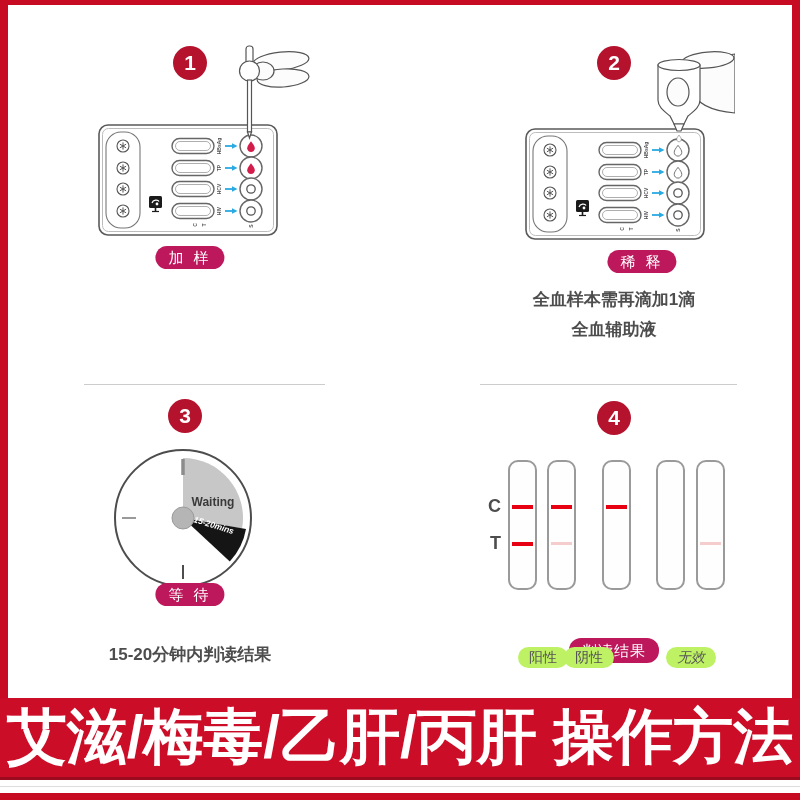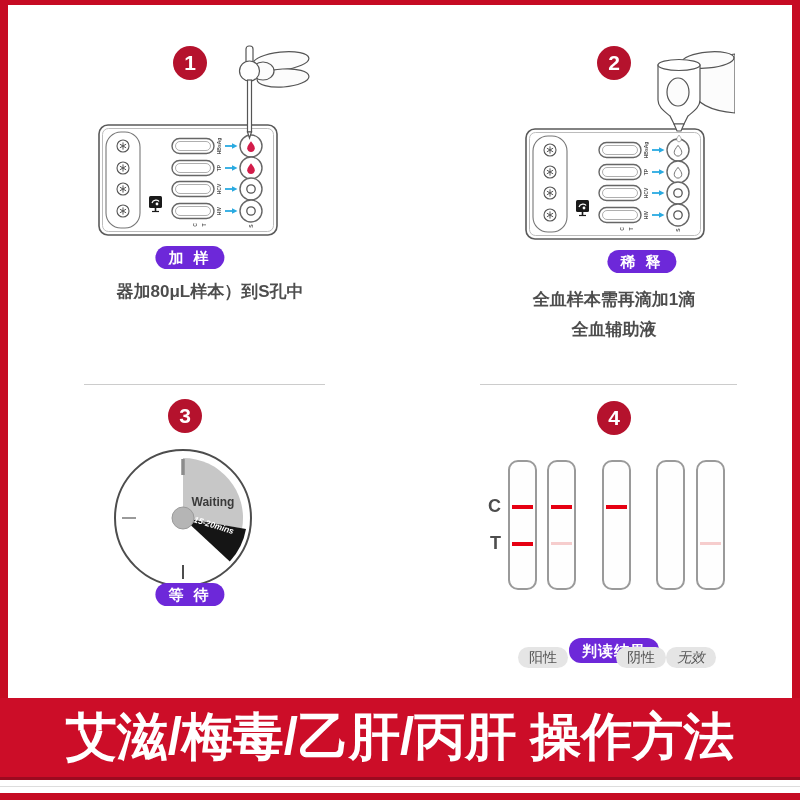--- a/index.html
+++ b/index.html
@@ -6,23 +6,23 @@
   .page{position:relative;width:800px;height:800px;background:#fff;overflow:hidden;
         font-family:"Liberation Sans","DejaVu Sans",sans-serif;}
   
   .frame-top{position:absolute;left:0;top:0;width:800px;height:5px;background:#c60b23;}
   .frame-left{position:absolute;left:0;top:0;width:8px;height:698px;background:#c60b23;}
   .frame-right{position:absolute;right:0;top:0;width:8px;height:698px;background:#c60b23;}
   
   .numbadge{position:absolute;width:34px;height:34px;border-radius:50%;background:#b5122d;
             color:#fff;font-size:21px;font-weight:bold;text-align:center;line-height:34px;}
   
-  .pill{position:absolute;transform:translateX(-50%);background:#6d28d9;color:#fff;
+  .pill{position:absolute;transform:translateX(-50%);background:#be185d;color:#fff;
         border-radius:12px;height:23px;line-height:23px;padding:0 13px;font-size:15px;
-        font-weight:bold;letter-spacing:3px;white-space:nowrap;}
+        font-weight:normal;letter-spacing:3px;white-space:nowrap;}
   
   .txt{position:absolute;text-align:center;font-size:17px;line-height:30px;color:#4d4d4d;
        font-weight:600;}
   
   .divider{position:absolute;height:1px;background:#ccc;}
   
   svg{position:absolute;overflow:hidden;}
   .cas-outer{fill:#fff;stroke:#5a5a5a;stroke-width:1.6;}
   .cas-inner{fill:none;stroke:#b4b4b4;stroke-width:0.9;}
   .panel{fill:none;stroke:#777;stroke-width:1.1;}
@@ -42,25 +42,25 @@
   .tool{fill:#fff;stroke:#555;stroke-width:1.2;}
   
   .strip{position:absolute;top:460px;width:29px;height:130px;background:#fefefe;
          border:2px solid #9a9a9a;border-radius:10px;box-sizing:border-box;}
   .tline{position:absolute;left:2px;right:2px;}
   .tline.strong{height:4px;background:#e60012;}
   .tline.faint{height:3px;background:#f6cdcd;}
   .ctlabel{position:absolute;font-size:18px;color:#4d4d4d;font-weight:600;}
   
   .result-pill{position:absolute;top:647px;width:50px;height:21px;border-radius:11px;
-               background:#e5e5e5;color:#555;font-size:14px;text-align:center;line-height:21px;}
+               background:#bef264;color:#555;font-size:14px;text-align:center;line-height:21px;}
   
   .banner{position:absolute;left:0;top:698px;width:800px;height:79px;background:#cc0d28;
           display:flex;align-items:center;justify-content:center;}
-  .banner-text{color:#fff;font-size:51px;font-weight:800;white-space:nowrap;}
+  .banner-text{color:#fff;font-size:60px;font-weight:800;white-space:nowrap;}
   .banner-underline{position:absolute;left:0;top:777px;width:800px;height:3px;background:#9c0a20;}
   .banner-white{position:absolute;left:0;top:780px;width:800px;height:13px;background:#fff;}
   .banner-hairline{position:absolute;left:0;top:786px;width:800px;height:1px;background:#ddd;}
   .frame-bottom{position:absolute;left:0;top:793px;width:800px;height:7px;background:#c60b23;}
   .clock-waiting{font-size:12px;font-weight:bold;fill:#3a3a3a;text-anchor:middle;}
   .clock-mins{font-size:8.5px;font-style:italic;font-weight:bold;fill:#fff;text-anchor:middle;}
 </style>
 </head>
 <body>
 
@@ -243,21 +243,20 @@
       <path class="tool" d="M138,27 L138,62 C138,69 144,73 150,78 L154,86 L164,86 L168,78 C174,73 180,69 180,62 L180,27 Z"></path>
       <ellipse class="tool" cx="159" cy="27" rx="21" ry="5.5"></ellipse>
       <path class="tool" d="M154,86 L157,93 L161,93 L164,86 Z"></path>
       <path class="drop-gray" transform="translate(159,100) scale(0.55)" d="M0,-5.2 C2.8,-1.6 4.2,0.6 4.2,2.6 C4.2,5 2.3,6.8 0,6.8 C-2.3,6.8 -4.2,5 -4.2,2.6 C-4.2,0.6 -2.8,-1.6 0,-5.2 Z"></path>
       <ellipse class="handpart" cx="158" cy="54" rx="11" ry="14"></ellipse>
     </g>
   </svg>
 
   <div class="pill" style="left:190px;top:246px;">加 样</div>
   <div class="txt" style="left:18px;top:277px;width:384px;">
-    <div>器加80μL样本）到S孔中</div>
   </div>
 
   <div class="pill" style="left:642px;top:250px;">稀 释</div>
   <div class="txt" style="left:420px;top:285px;width:388px;">
     <div>全血样本需再滴加1滴</div>
     <div>全血辅助液</div>
   </div>
 
   <div class="divider" style="left:84px;top:384px;width:241px;"></div>
   <div class="divider" style="left:480px;top:384px;width:257px;"></div>
@@ -268,20 +267,23 @@
     <path d="M75,75 L138,86.1 A64,64 0 0 1 121.8,118.6 Z" fill="#151515"></path>
     <line x1="75" y1="16" x2="75" y2="32" stroke="#8c8c8c" stroke-width="3.5"></line>
     <line x1="14" y1="75" x2="28" y2="75" stroke="#9a9a9a" stroke-width="2"></line>
     <line x1="75" y1="122" x2="75" y2="136" stroke="#4d4d4d" stroke-width="2"></line>
     <text class="clock-waiting" x="105" y="63">Waiting</text>
     <text class="clock-mins" x="105" y="85" transform="rotate(17 105 85)">15-20mins</text>
     <circle cx="75" cy="75" r="11" fill="#b5b5b5" stroke="#9a9a9a" stroke-width="1"></circle>
   </svg>
 
   <div class="pill" style="left:190px;top:583px;">等 待</div>
+  <div class="txt" style="left:0px;top:640px;width:380px;">
+    <div>15-20分钟内判读结果</div>
+  </div>
 
   <div class="ctlabel" style="left:488px;top:496px;">C</div>
   <div class="ctlabel" style="left:490px;top:533px;">T</div>
   <div id="strips">
       <div class="strip" style="left: 508px;">
         <div class="tline strong" style="top: 43px;"></div>
         <div class="tline strong" style="top: 80px;"></div>
       </div>
       <div class="strip" style="left: 547px;">
         <div class="tline strong" style="top: 43px;"></div>
@@ -292,21 +294,21 @@
       </div>
       <div class="strip" style="left: 656px;"></div>
       <div class="strip" style="left: 696px;">
         <div class="tline faint" style="top: 80px;"></div>
       </div>
     </div>
 
   <div class="pill" style="left:614px;top:606px;height:25px;line-height:25px;letter-spacing:1px;margin-top:32px;">判读结果</div>
 
   <div class="result-pill" style="left:518px;">阳性</div>
-  <div class="result-pill" style="left:616px;text-align:center;">阴性</div>
+  <div class="result-pill" style="left:564px;text-align:center;">阴性</div>
   <div class="result-pill" style="left:666px;font-style:italic;">无效</div>
 
   <div class="banner">
     <div class="banner-text">艾滋/梅毒/乙肝/丙肝 操作方法</div>
   </div>
   <div class="banner-underline"></div>
   <div class="banner-white"></div>
   <div class="banner-hairline"></div>
   <div class="frame-bottom"></div>
 

